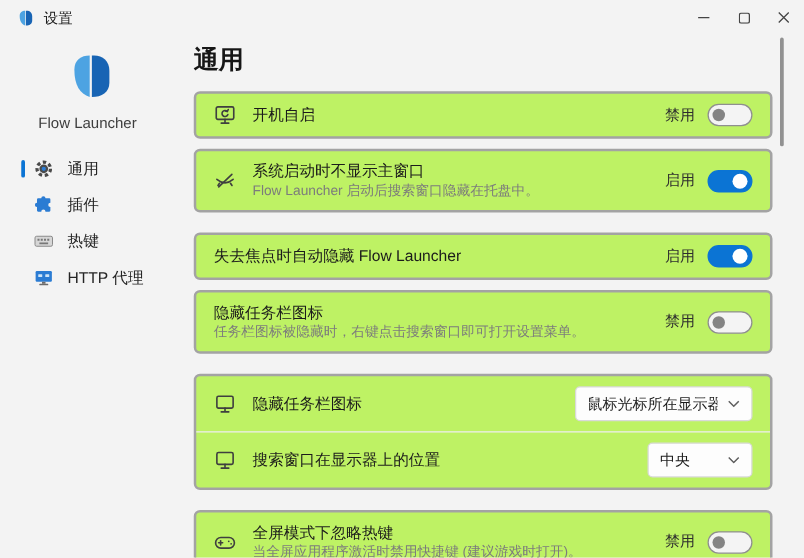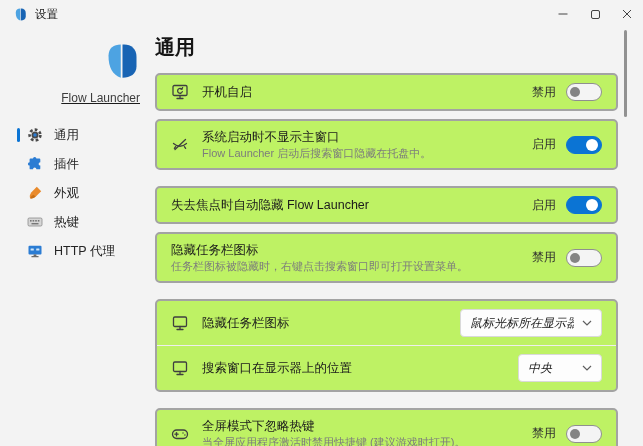--- a/index.html
+++ b/index.html
@@ -12,21 +12,21 @@
   
   .titlebar { height:28px; display:flex; align-items:center; padding-left:12px; }
   .titlebar .app-logo { width:15px; height:15px; margin-right:8px; }
   .titlebar .title { font-size:11.5px; color:#1a1a1a; }
   .win-controls { margin-left:auto; display:flex; height:100%; }
   .win-btn { width:32px; height:100%; display:flex; align-items:center; justify-content:center; }
   .win-btn svg { display:block; }
   
   .frame { display:flex; height:418px; }
   .sidebar { width:140px; flex:0 0 140px; padding-top:12px; }
-  .logo-block { text-align:right;text-decoration:underline; }
+  .logo-block { text-align:center; }
   .logo-block svg { width:42px; height:42px; }
   .app-name { margin-top:6px; font-size:12px; color:#3d3d3d; }
   .menu { margin-top:17px; }
   .menu-item { display:flex; align-items:center; height:26px; margin:3px 0; padding-left:17px; cursor:default; }
   .sel-bar { width:3px; height:14px; border-radius:2px; background:transparent; margin-right:7px; flex:0 0 3px; }
   .menu-item.selected .sel-bar { background:#0b74d4; }
   .menu-item .micon { width:16px; height:16px; margin-right:11px; flex:0 0 16px; }
   .menu-item .micon svg { width:16px; height:16px; display:block; }
   .menu-item .mlabel { font-size:12.5px; color:#242424; }
   
@@ -42,21 +42,21 @@
   .rtitle { font-size:12.5px; color:#1b1b1b; line-height:16px; }
   .rsub { font-size:11px; color:#7c7c7c; line-height:14px; margin-top:1px; }
   .right { margin-left:auto; display:flex; align-items:center; }
   .status { font-size:12px; color:#2e2e2e; margin-right:10px; }
   
   .toggle { width:36px; height:18px; border-radius:9px; background:#f4f4f4; border:1px solid #8f8f8f; position:relative; cursor:pointer; flex:0 0 36px; }
   .toggle .knob { position:absolute; top:50%; transform:translateY(-50%); left:3px; width:10px; height:10px; border-radius:50%; background:#848484; }
   .toggle.on { background:#0b74d4; border-color:#0b74d4; }
   .toggle.on .knob { left:auto; right:3px; width:12px; height:12px; background:#ffffff; }
   
-  .dropdown { height:28px; background:#fdfdfd; border:1px solid #d9d9d9; border-radius:4px; display:flex; align-items:center; padding:0 9px; cursor:pointer;font-style:italic; }
+  .dropdown { height:28px; background:#fdfdfd; border:1px solid #d9d9d9; border-radius:4px; display:flex; align-items:center; padding:0 9px; cursor:pointer; }
   .dropdown .dval { font-size:12px; color:#1b1b1b; flex:1; white-space:nowrap; overflow:hidden; }
   .dropdown .chev { margin-left:8px; display:flex; }
   
   .scrollbar-thumb { position:absolute; right:16px; top:30px; width:3px; height:87px; background:#919191; border-radius:2px; }
 </style>
 </head>
 <body>
 
 <div class="titlebar">
   <svg class="app-logo" viewBox="0 0 48 48">
@@ -111,30 +111,20 @@
         <span class="sel-bar"></span>
         <span class="micon">
           <svg viewBox="0 0 16 16">
               <path fill="#2b7cd3" d="M6 2.6 a1.7 1.7 0 0 1 3.4 0 L12.4 2.6 a0.9 0.9 0 0 1 0.9 0.9 L13.3 6.2 a1.7 1.7 0 0 0 0 3.4 L13.3 12.4 a0.9 0.9 0 0 1 -0.9 0.9 L9.4 13.3 a1.7 1.7 0 0 0 -3.4 0 L3.5 13.3 a0.9 0.9 0 0 1 -0.9 -0.9 L2.6 9.6 a1.7 1.7 0 0 1 0 -3.4 L2.6 3.5 a0.9 0.9 0 0 1 0.9 -0.9 Z"></path>
             </svg>
         </span>
         <span class="mlabel">插件</span>
       </div>
 
 
-      <div class="menu-item">
-        <span class="sel-bar"></span>
-        <span class="micon">
-          <svg viewBox="0 0 16 16">
-            <path fill="#e98a2b" d="M9.8 1.8 L14.2 6.2 L8.6 11.8 Q5.4 14.2 3.2 13.2 Q2 11 4.2 7.6 Z"></path>
-            <path fill="#c96f15" d="M3.2 13.2 Q5.4 14.2 8.6 11.8 L6.6 9.8 Q4 10.6 3.2 13.2 Z"></path>
-          </svg>
-        </span>
-        <span class="mlabel">外观</span>
-      </div>
 
       <div class="menu-item">
         <span class="sel-bar"></span>
         <span class="micon">
           <svg viewBox="0 0 16 16">
             <rect x="1" y="4" width="14" height="8" rx="1.3" fill="#d6d6d6" stroke="#8a8a8a" stroke-width="0.8"></rect>
             <rect x="3" y="6" width="1.6" height="1.6" fill="#777"></rect>
               <rect x="5.6" y="6" width="1.6" height="1.6" fill="#777"></rect>
               <rect x="8.2" y="6" width="1.6" height="1.6" fill="#777"></rect>
               <rect x="10.8" y="6" width="1.6" height="1.6" fill="#777"></rect>

